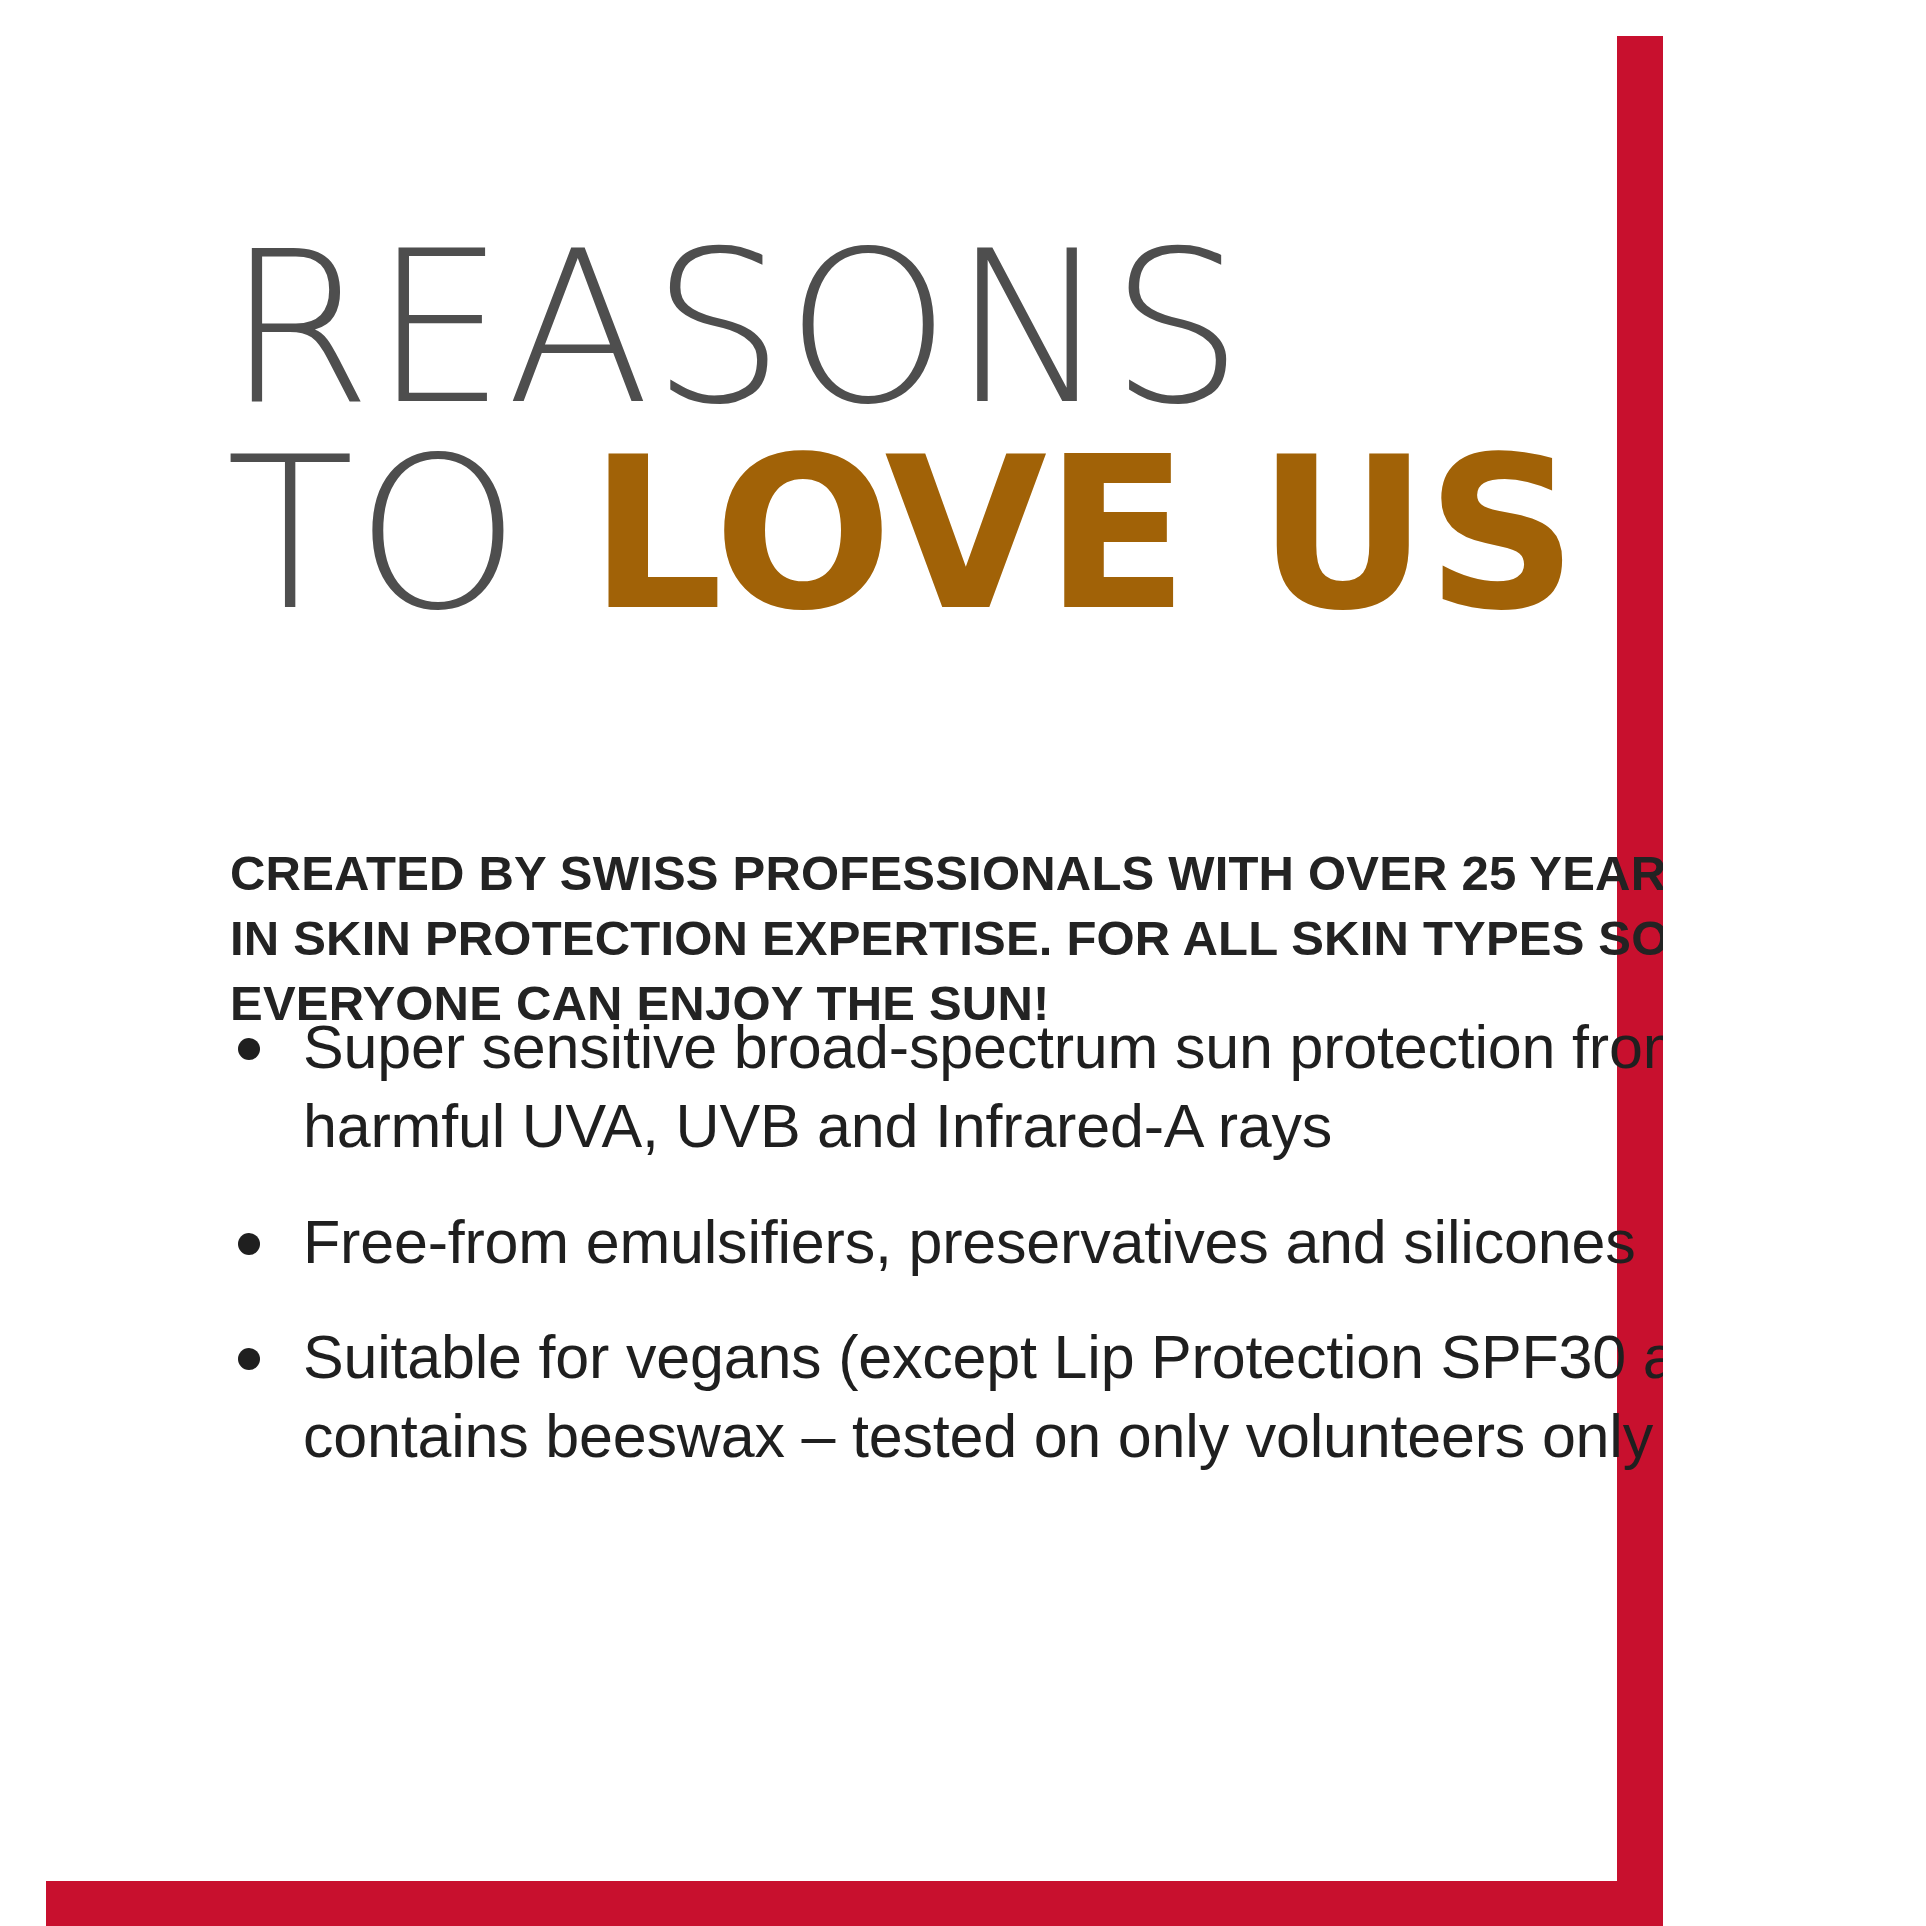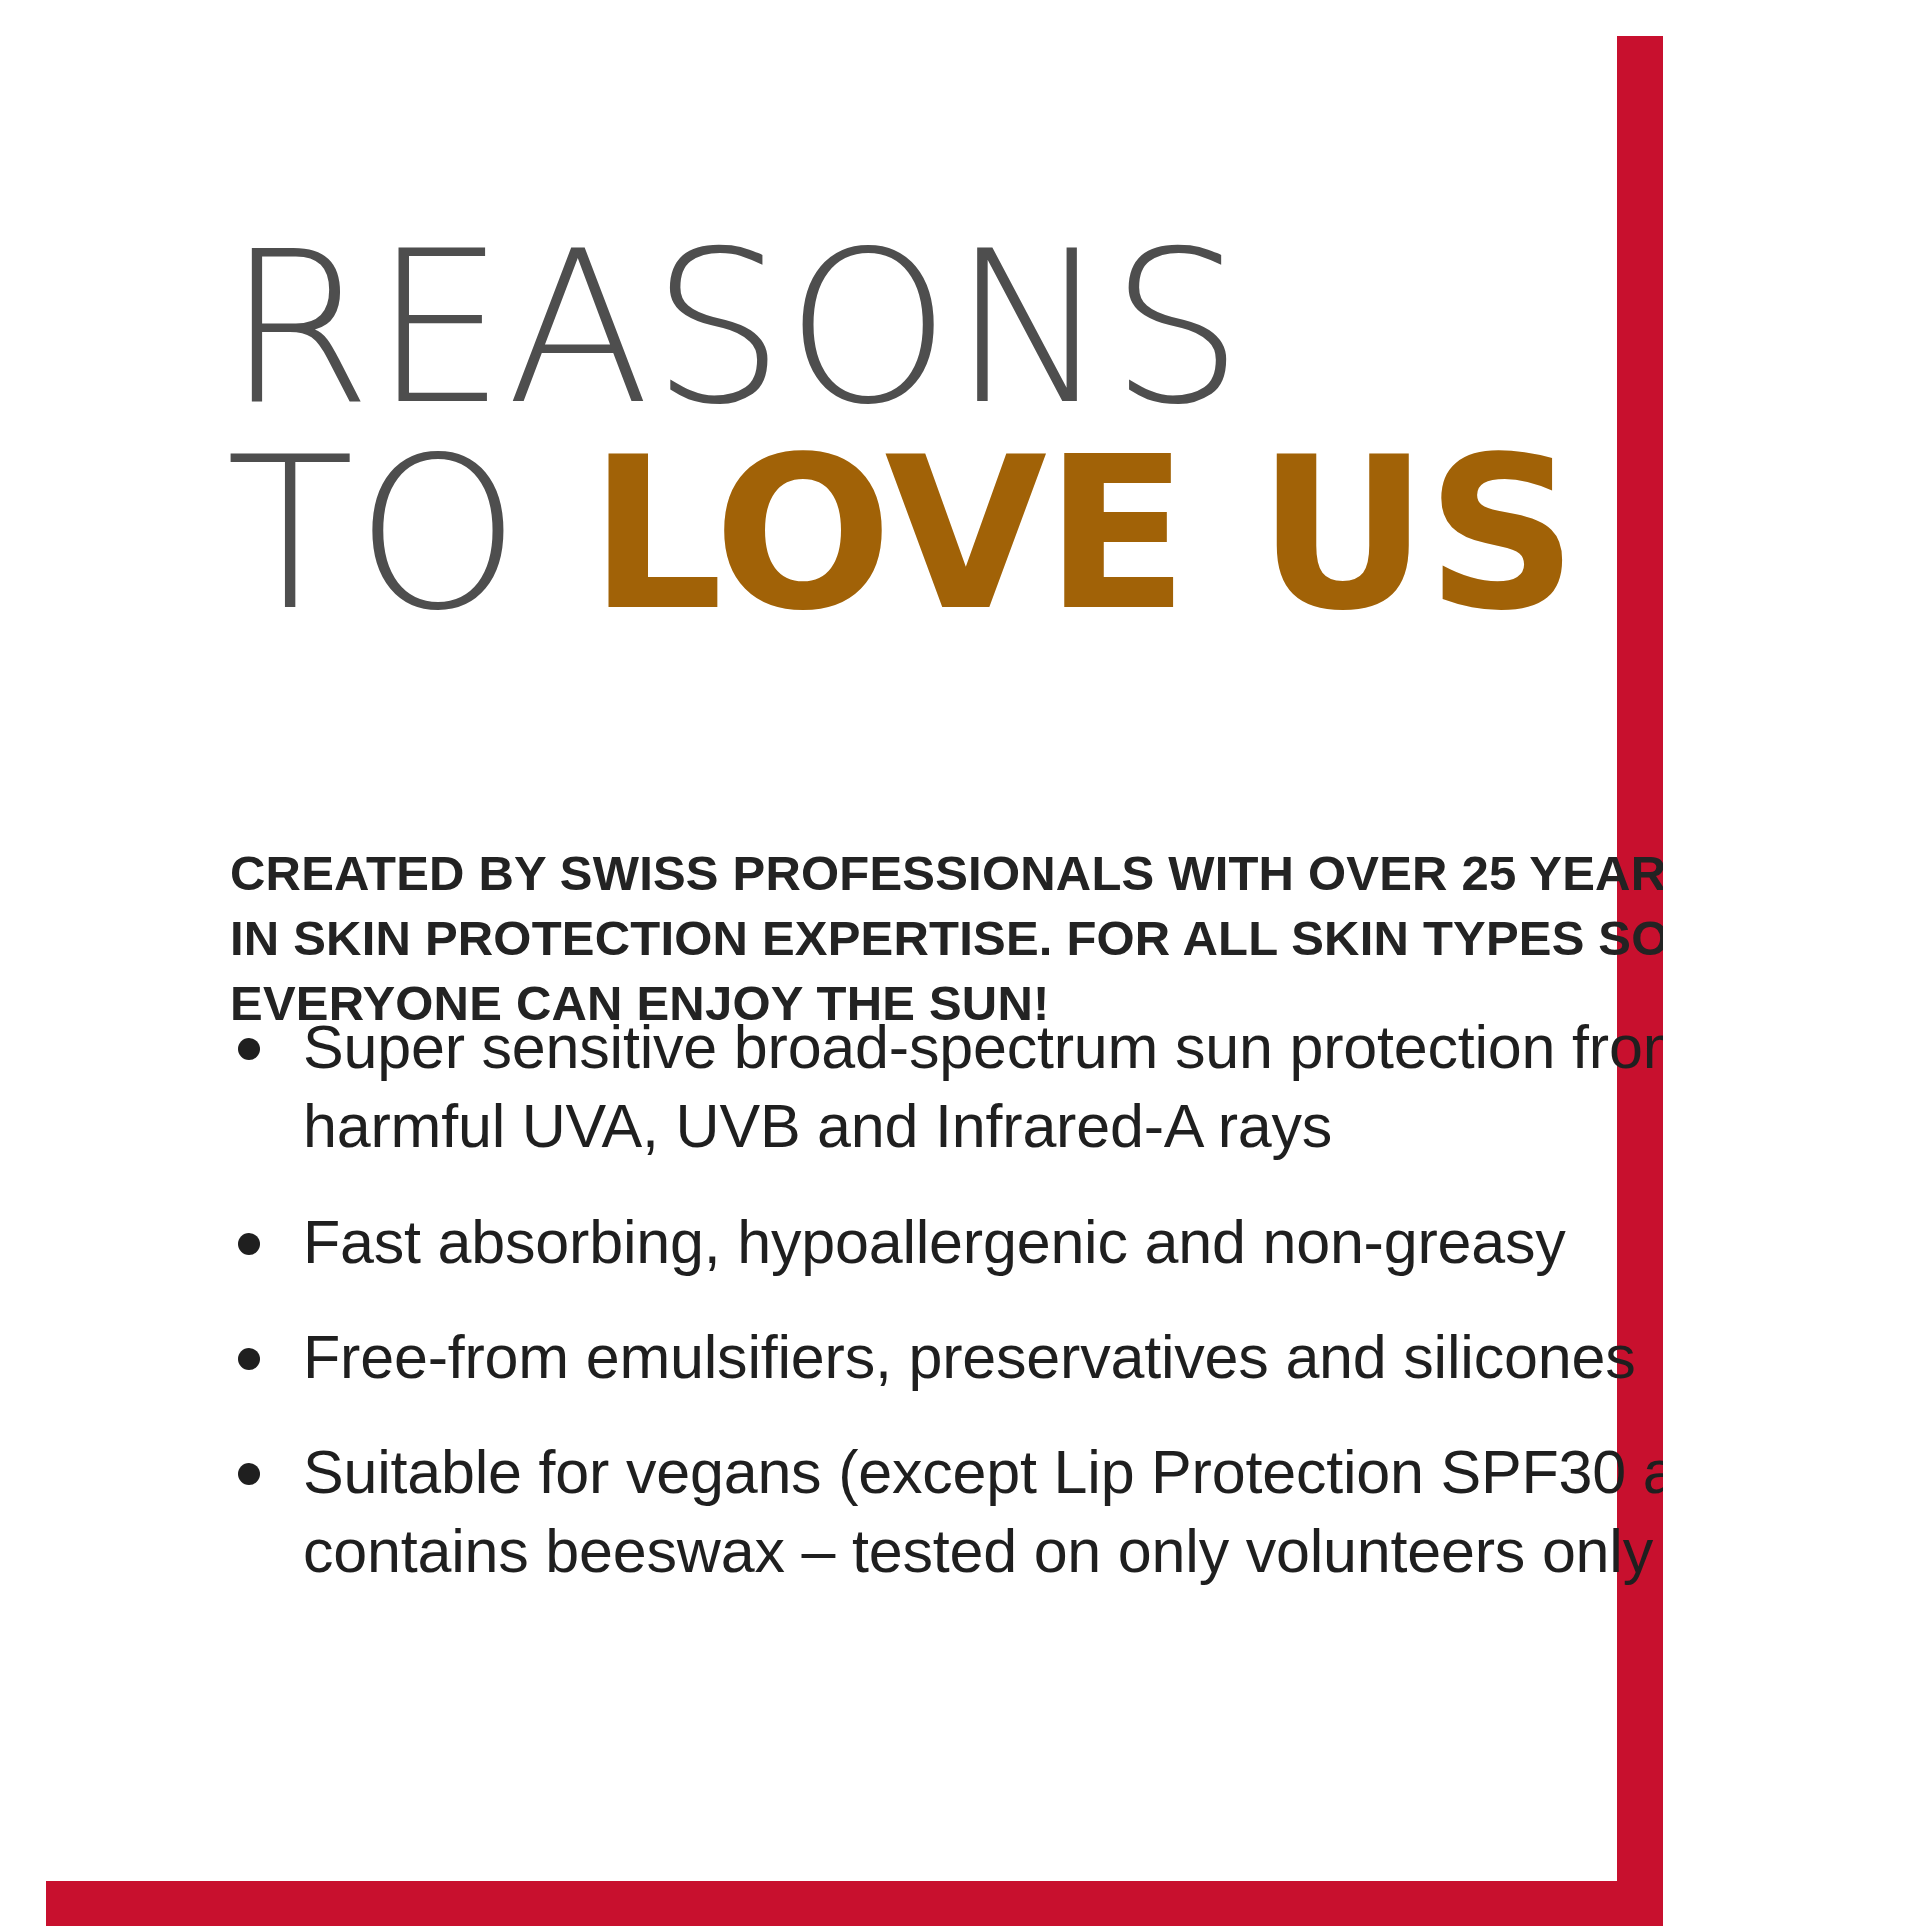--- a/index.html
+++ b/index.html
@@ -133,24 +133,20 @@
 
   <p class="intro">CREATED BY SWISS PROFESSIONALS WITH OVER 25 YEARS IN SKIN PROTECTION EXPERTISE. FOR ALL SKIN TYPES SO EVERYONE CAN ENJOY THE SUN!</p>
 
   <ul class="bullets">
     <li class="bullet-item">
       <span class="bullet-dot"></span>
       <span>Super sensitive broad-spectrum sun protection from harmful UVA, UVB and Infrared-A rays</span>
     </li>
     <li class="bullet-item">
       <span class="bullet-dot"></span>
-      <span>Fast absorbing, hypoallergenic and non-greasy</span>
-    </li>
-    <li class="bullet-item">
-      <span class="bullet-dot"></span>
       <span>Free-from emulsifiers, preservatives and silicones</span>
     </li>
     <li class="bullet-item">
       <span class="bullet-dot"></span>
       <span>Suitable for vegans (except Lip Protection SPF30 as contains beeswax – tested on only volunteers only</span>
     </li>
   </ul>
 
 </div>
 

